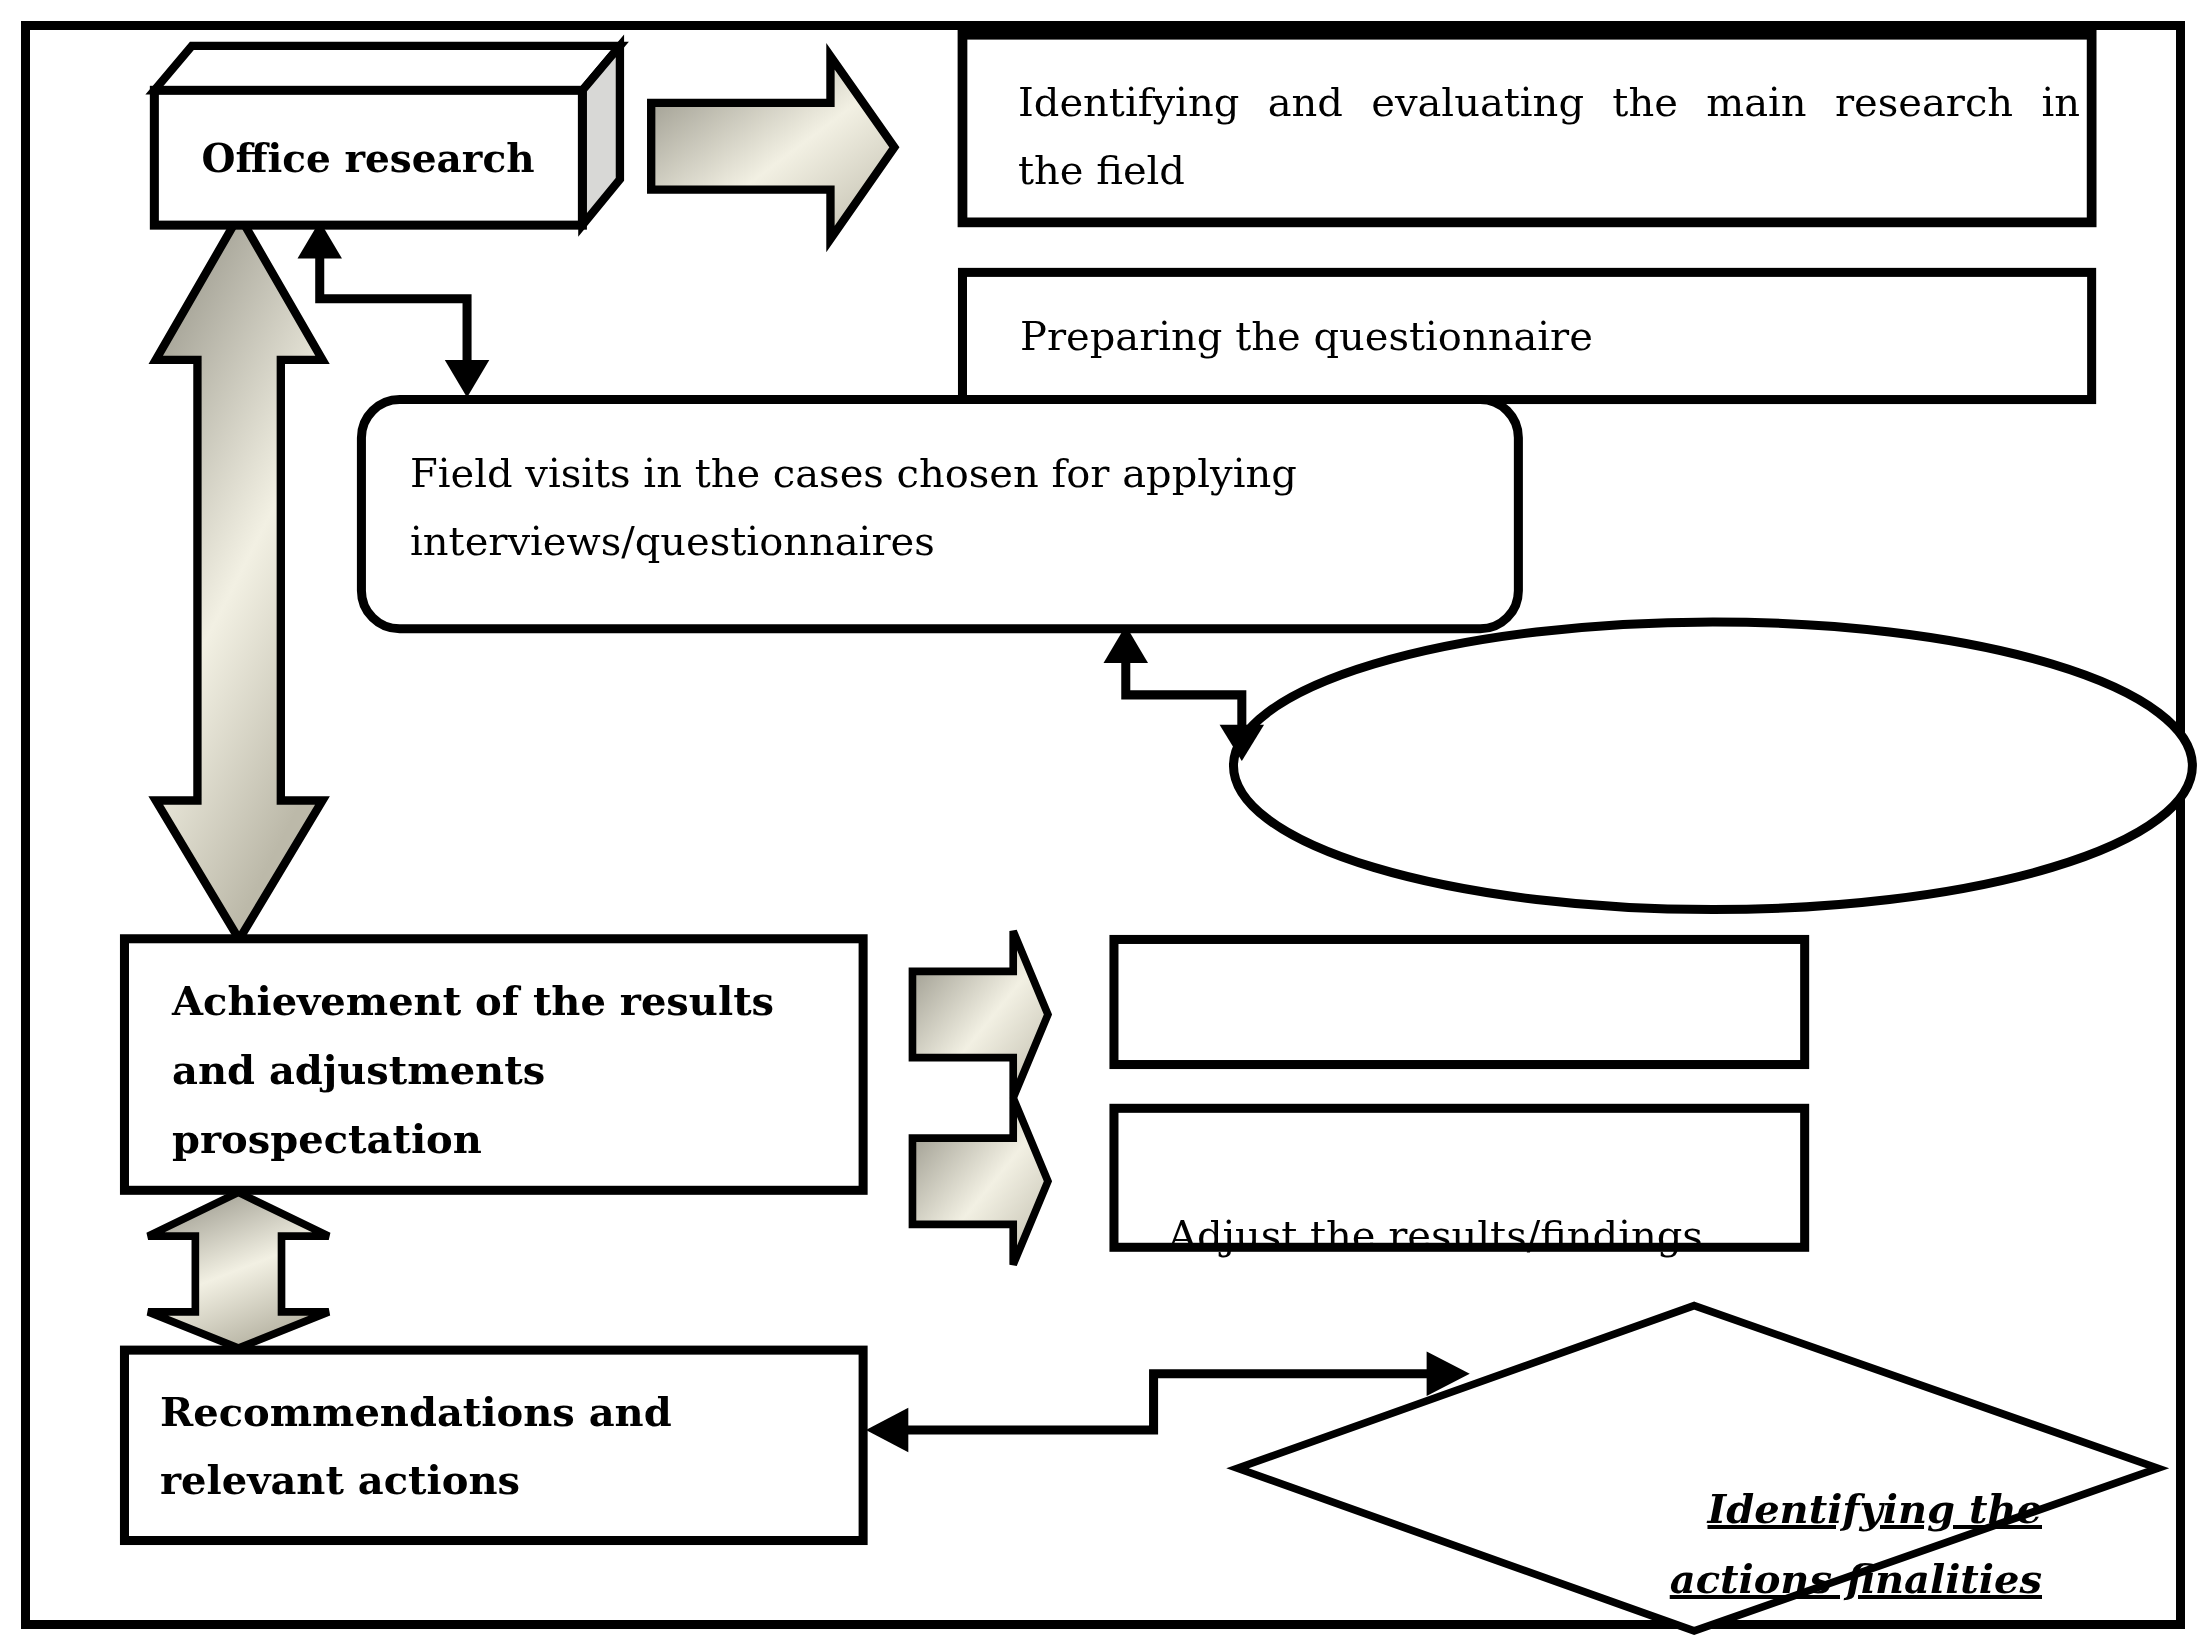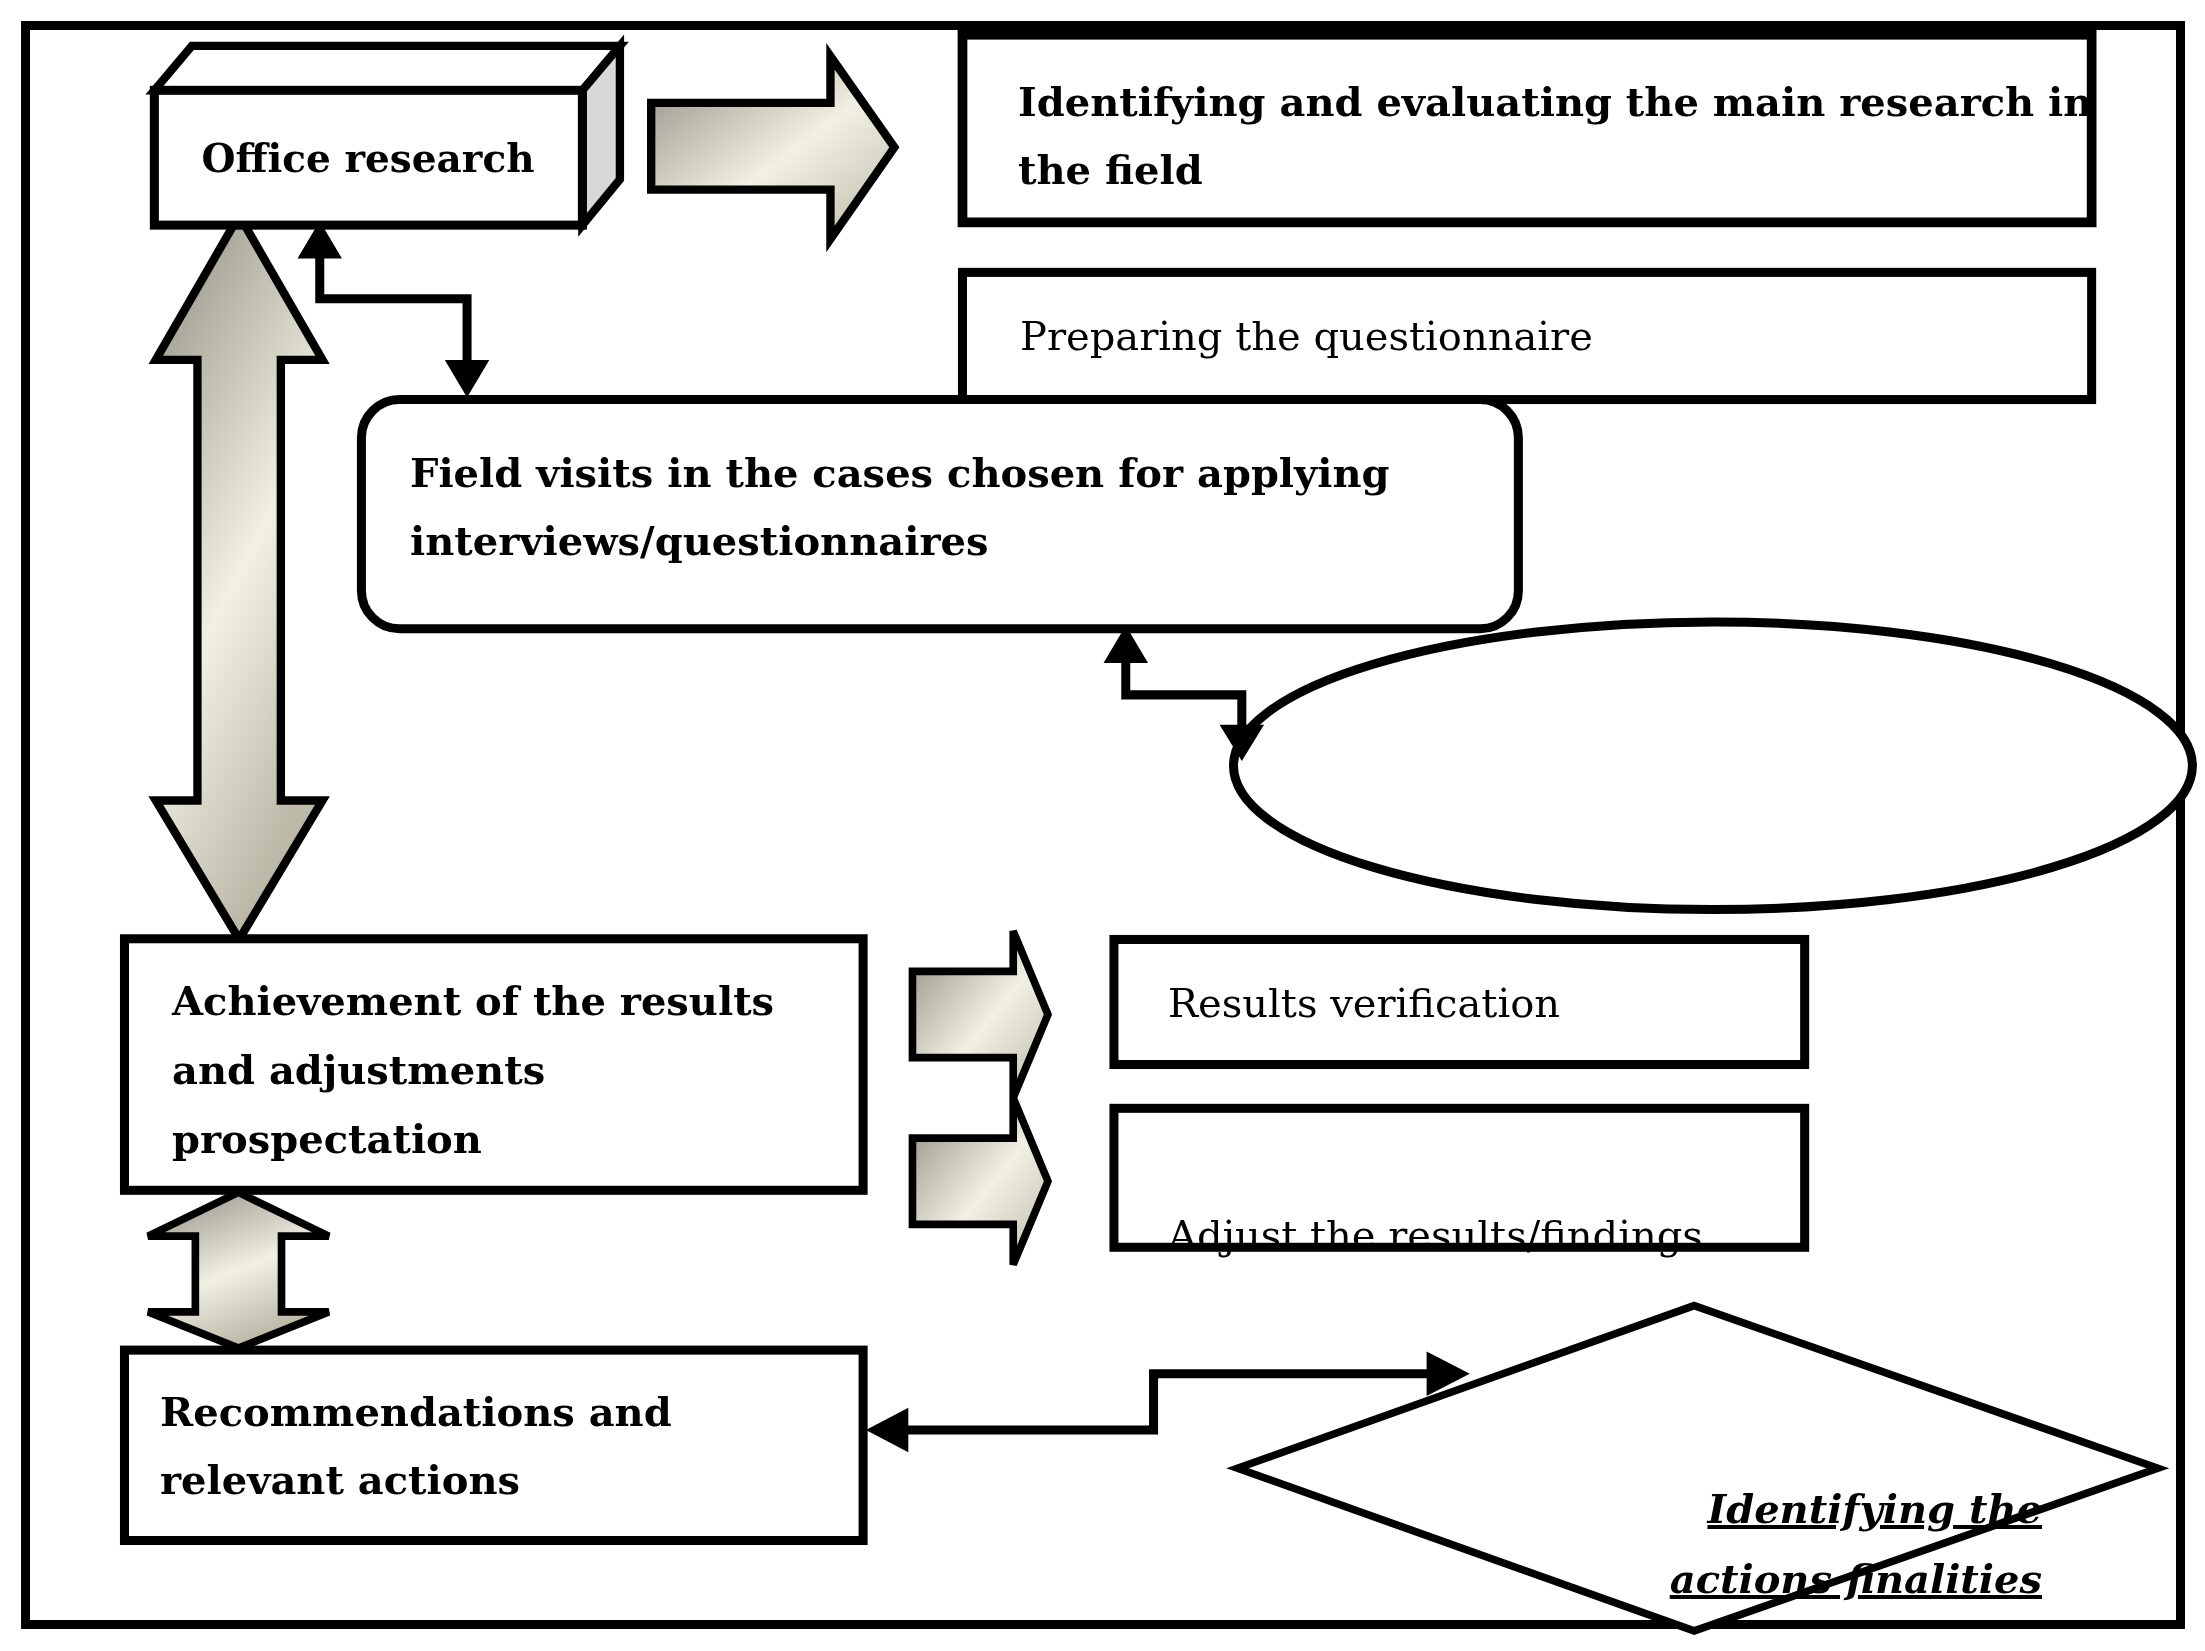--- a/index.html
+++ b/index.html
@@ -2,21 +2,21 @@
 <html style="font-size:11px"><head>
 <meta charset="utf-8">
 <style>
   html,body{margin:0;padding:0;background:#ffffff;}
   .canvas{position:relative;width:2205px;height:1651px;background:#ffffff;overflow:hidden;
           font-family:"DejaVu Serif","Liberation Serif",serif;color:#000;}
   .frame{position:absolute;left:21px;top:21px;width:2164px;height:1608px;
          border:9px solid #000;box-sizing:border-box;}
   svg.layer{position:absolute;left:0;top:0;z-index:1;}
   .label{position:absolute;z-index:2;font-size:40px;white-space:nowrap;}
-  .label.lines{line-height:68px;font-weight:bold;}
+  .label.lines{line-height:68px;}
   .label.flexc{display:flex;align-items:center;}
   .label.bold{font-weight:bold;}
   .label.bolditalic{font-weight:bold;font-style:italic;}
   .just{text-align:justify;text-align-last:justify;}
 </style>
 </head>
 <body>
 
 <div class="canvas">
 
@@ -101,23 +101,20 @@
     <div>interviews/questionnaires</div>
   </div>
 
 
   <div class="label lines bold" style="left:172px;top:966px;line-height:69px;">
     <div>Achievement of the results</div>
     <div>and adjustments</div>
     <div>prospectation</div>
   </div>
 
-  <div class="label flexc" style="left:1168px;top:940px;height:125px;">
-    <span>Results verification</span>
-  </div>
 
   <div class="label flexc" style="left:1168px;top:1165px;height:139px;">
     <span>Adjust the results/findings</span>
   </div>
 
   <div class="label lines bold" style="left:160px;top:1378px;">
     <div>Recommendations and</div>
     <div>relevant actions</div>
   </div>
 

